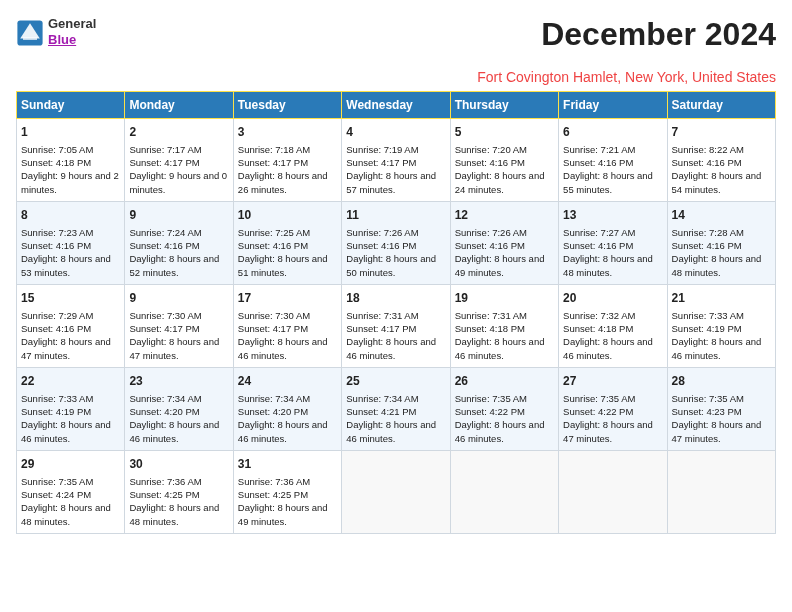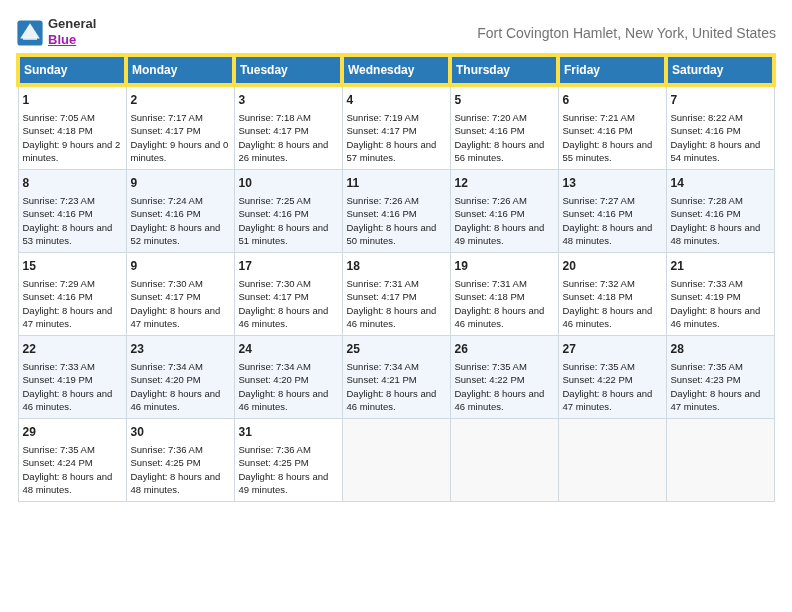--- a/index.html
+++ b/index.html
@@ -35,38 +35,38 @@
     .title-area {
       text-align: right;
     }
     .main-title {
       font-size: 32px;
       font-weight: bold;
       color: #222;
     }
     .subtitle {
       font-size: 14px;
-      color: #737373;
-      margin-top: 9px;
+      color: #ef4444;
+      margin-top: 16px;
     }
     table {
       width: 100%;
       border-collapse: collapse;
       table-layout: fixed;
     }
     thead tr {
       background: #2a7ab8;
       color: #fff;
     }
     thead th {
       padding: 6px 4px;
       font-size: 12px;
       font-weight: bold;
       text-align: left;
-      border: 4px solid #fde047;
+      border: 1px solid #fde047;
     }
     tbody tr {
       vertical-align: top;
     }
     tbody tr:nth-child(odd) {
       background: #fff;
     }
     tbody tr:nth-child(even) {
       background: #f0f6fc;
     }
@@ -97,20 +97,21 @@
       <rect x="2" y="2" width="36" height="36" rx="4" fill="#2a7ab8"></rect>
       <polygon points="20,6 34,28 6,28" fill="white" opacity="0.9"></polygon>
       <rect x="10" y="26" width="20" height="4" fill="white" opacity="0.7"></rect>
     </svg>
     <div class="logo-text">
       <span>General</span><br>
       <span class="logo-blue">Blue</span>
     </div>
   </div>
   <div class="title-area">
+    <div class="main-title">December 2024</div>
     <div class="subtitle">Fort Covington Hamlet, New York, United States</div>
   </div>
 </div>
 
 <table>
   <thead>
     <tr>
     <th>Sunday</th>
         <th>Monday</th>
         <th>Tuesday</th>
@@ -119,21 +120,21 @@
         <th>Friday</th>
         <th>Saturday</th>
       </tr>
   </thead>
   <tbody id="calendar-body">
   <tr>
         <td><span class="day-num">1</span><span>Sunrise: 7:05 AM</span><br><span>Sunset: 4:18 PM</span><br><span>Daylight: 9 hours and 2 minutes.</span></td>
         <td><span class="day-num">2</span><span>Sunrise: 7:17 AM</span><br><span>Sunset: 4:17 PM</span><br><span>Daylight: 9 hours and 0 minutes.</span></td>
         <td><span class="day-num">3</span><span>Sunrise: 7:18 AM</span><br><span>Sunset: 4:17 PM</span><br><span>Daylight: 8 hours and 26 minutes.</span></td>
         <td><span class="day-num">4</span><span>Sunrise: 7:19 AM</span><br><span>Sunset: 4:17 PM</span><br><span>Daylight: 8 hours and 57 minutes.</span></td>
-        <td><span class="day-num">5</span><span>Sunrise: 7:20 AM</span><br><span>Sunset: 4:16 PM</span><br><span>Daylight: 8 hours and 56 minutes.</span></td>
+        <td><span class="day-num">5</span><span>Sunrise: 7:20 AM</span><br><span>Sunset: 4:16 PM</span><br><span>Daylight: 8 hours and 24 minutes.</span></td>
         <td><span class="day-num">6</span><span>Sunrise: 7:21 AM</span><br><span>Sunset: 4:16 PM</span><br><span>Daylight: 8 hours and 55 minutes.</span></td>
         <td><span class="day-num">7</span><span>Sunrise: 8:22 AM</span><br><span>Sunset: 4:16 PM</span><br><span>Daylight: 8 hours and 54 minutes.</span></td>
       </tr>
       <tr>
         <td><span class="day-num">8</span><span>Sunrise: 7:23 AM</span><br><span>Sunset: 4:16 PM</span><br><span>Daylight: 8 hours and 53 minutes.</span></td>
         <td><span class="day-num">9</span><span>Sunrise: 7:24 AM</span><br><span>Sunset: 4:16 PM</span><br><span>Daylight: 8 hours and 52 minutes.</span></td>
         <td><span class="day-num">10</span><span>Sunrise: 7:25 AM</span><br><span>Sunset: 4:16 PM</span><br><span>Daylight: 8 hours and 51 minutes.</span></td>
         <td><span class="day-num">11</span><span>Sunrise: 7:26 AM</span><br><span>Sunset: 4:16 PM</span><br><span>Daylight: 8 hours and 50 minutes.</span></td>
         <td><span class="day-num">12</span><span>Sunrise: 7:26 AM</span><br><span>Sunset: 4:16 PM</span><br><span>Daylight: 8 hours and 49 minutes.</span></td>
         <td><span class="day-num">13</span><span>Sunrise: 7:27 AM</span><br><span>Sunset: 4:16 PM</span><br><span>Daylight: 8 hours and 48 minutes.</span></td>

